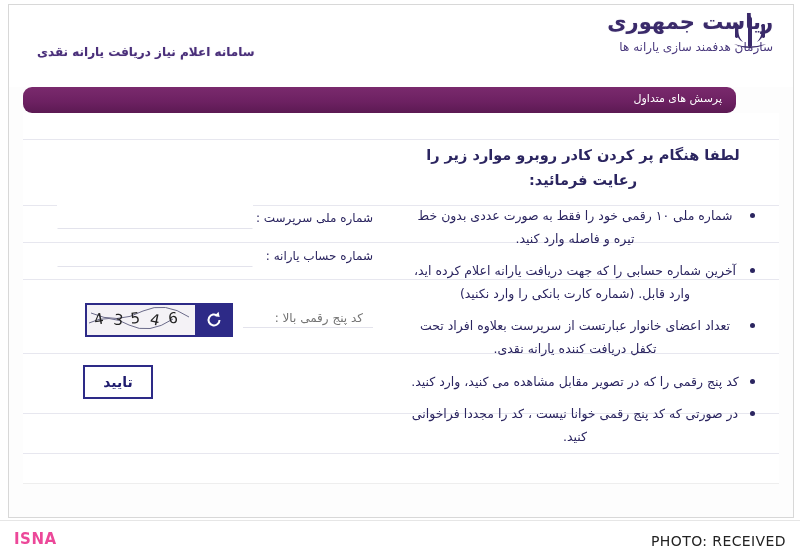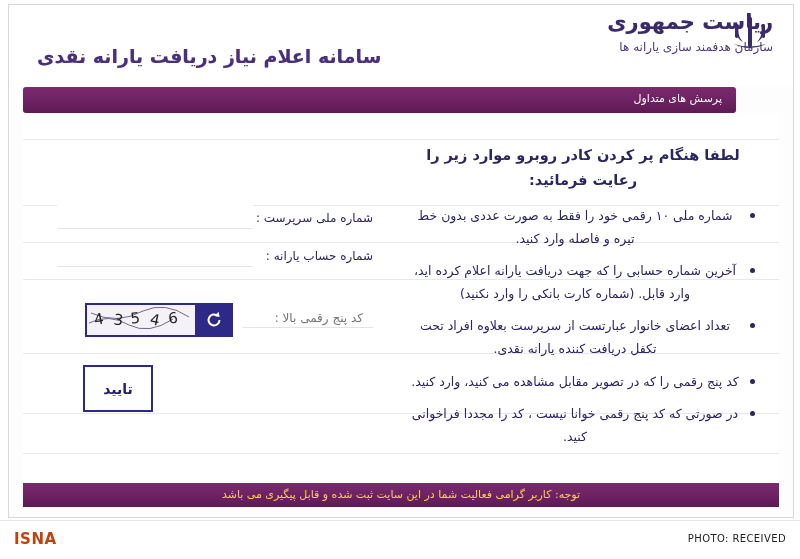--- a/index.html
+++ b/index.html
@@ -67,35 +67,35 @@
     width: 46px;
     height: 46px;
   }
   .emblem svg { display:block; }
 
   .site-title {
     position: absolute;
     left: 28px;
     top: 40px;
     color: #4a2f7a;
-    font-size: 19px;
+    font-size: 12px;
     font-weight: bold;
     direction: rtl;
     text-shadow: 0 0 1px rgba(74,47,122,0.3);
   }
 
   
   .purple-bar {
     position: absolute;
     left: 14px;
     top: 82px;
     width: 713px;
     height: 26px;
     background: linear-gradient(to bottom, #7a2a6d 0%, #6d2162 55%, #5c1a53 100%);
-    border-radius: 3px;
+    border-radius: 9px;
   }
   .purple-bar .faq {
     position: absolute;
     right: 14px;
     top: 5px;
     color: #ffffff;
     font-size: 11px;
     direction: rtl;
   }
 
@@ -244,21 +244,21 @@
     height: 1px;
     background: #e3e3ec;
   }
 
   
   .submit-btn {
     position: absolute;
     left: 60px;
     top: 252px;
     width: 70px;
-    height: 47px;
+    height: 34px;
     background: #ffffff;
     border: 2px solid #2d2a87;
     color: #1f1c6e;
     font-family: "DejaVu Sans", sans-serif;
     font-size: 14px;
     font-weight: bold;
     direction: rtl;
     cursor: pointer;
     text-align: center;
   }
@@ -290,31 +290,31 @@
     top: 520px;
     width: 800px;
     height: 39px;
     background: #ffffff;
     border-top: 1px solid #e6e6e6;
   }
   .isna {
     position: absolute;
     left: 14px;
     top: 9px;
-    color: #c2410c;
+    color: #ec4899;
     font-size: 15px;
     font-weight: bold;
     letter-spacing: 0.5px;
   }
   .photo {
     position: absolute;
     right: 14px;
     top: 12px;
     color: #222222;
-    font-size: 10px;
+    font-size: 14px;
     letter-spacing: 0.4px;
   }
 </style>
 </head>
 <body>
 
 <div class="page">
 
   <div class="shot">
 
@@ -398,23 +398,20 @@
           </svg>
         </div>
         <span class="captcha-label">کد پنج رقمی بالا :</span>
         <div class="captcha-line"></div>
 
       </div>
 
       <button class="submit-btn">تایید</button>
     </div>
 
-    <div class="footer-bar">
-      <div class="note">توجه: کاربر گرامی فعالیت شما در این سایت ثبت شده و قابل پیگیری می باشد</div>
-    </div>
   </div>
 
   <div class="credits">
     <div class="isna">ISNA</div>
     <div class="photo">PHOTO: RECEIVED</div>
   </div>
 
 </div>
 
 </body></html>

